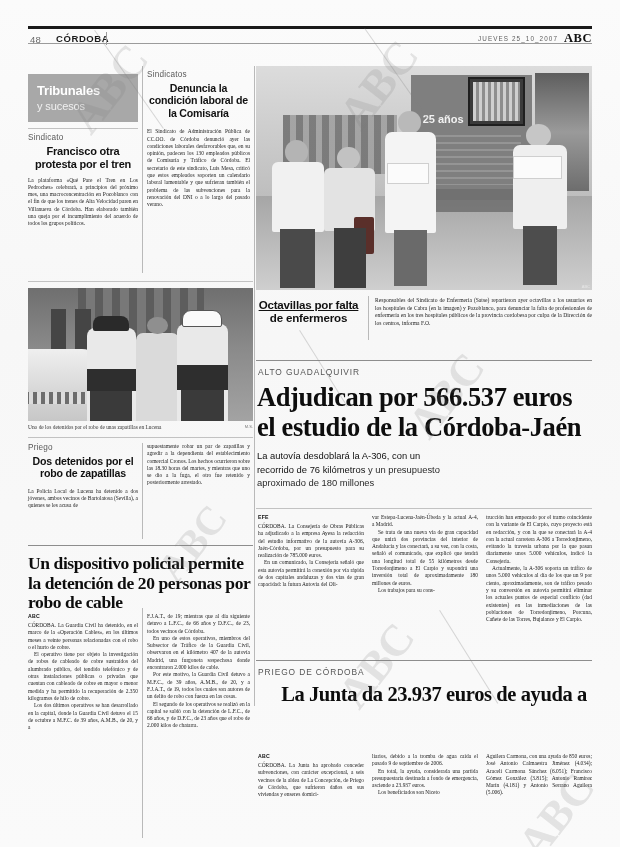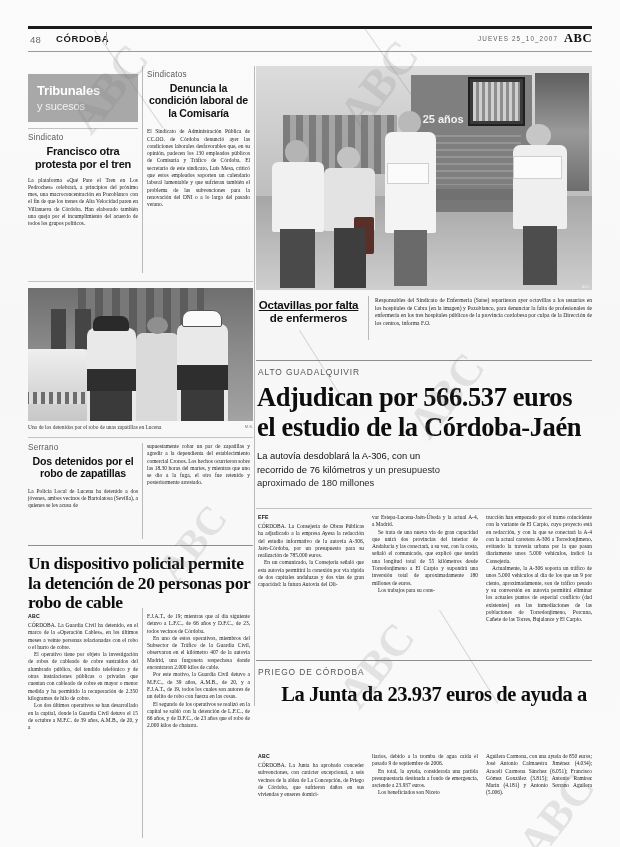--- a/index.html
+++ b/index.html
@@ -22,21 +22,21 @@
 
   
   .paper-tint {
     position:absolute; inset:0;
     background: linear-gradient(180deg,#fbfbfb 0%, #f7f7f7 40%, #fafafa 100%);
     pointer-events:none;
   }
 
   
   .masthead {
-    position:absolute; left:28px; top:26px; width:564px; height:26px;
+    position:absolute; left:28px; top:26px; width:564px; height:18px;
   }
   .masthead .rule-top {
     position:absolute; left:0; top:0; width:100%; height:3px; background:#1a1a1a;
   }
   .masthead .rule-bot {
     position:absolute; left:0; bottom:0; width:100%; height:1px; background:#9b9b9b;
   }
   .masthead .folio {
     position:absolute; left:2px; top:8px; font-size:9.5px; color:#6a6a6a;
     font-family:"Liberation Sans", sans-serif; letter-spacing:.3px;
@@ -321,21 +321,21 @@
         <div class="pants"></div>
     </div>
   </div>
   <div class="caption" style="left:28px; top:424px; width:225px;">
     <span>Uno de los detenidos por el robo de unas zapatillas en Lucena</span>
     <span class="cr" style="float:right;">M.S.</span>
   </div>
 
   <div class="hrule-thin" style="left:28px; top:437px; width:225px;"></div>
   <div class="col" style="left:28px; top:443px; width:110px;">
-    <div class="kicker">Serrano</div>
+    <div class="kicker">Priego</div>
     <div class="hl-sans" style="font-size:10.6px; line-height:12.4px; margin-top:3px;">Dos detenidos por el robo de zapatillas</div>
     <div class="body-col" style="margin-top:8px;">
       <p class="first">La Policía Local de Lucena ha detenido a dos jóvenes, ambos vecinos de Bartolatosa (Sevilla), a quienes se les acusa de</p>
     </div>
   </div>
   <div class="col" style="left:147px; top:443px; width:103px;">
     <div class="body-col">
       <p class="first">supuestamente robar un par de zapatillas y agredir a la dependienta del establecimiento comercial Cronos. Los hechos ocurrieron sobre las 18.30 horas del martes, y mientras que uno se dio a la fuga, el otro fue retenido y posteriormente arrestado.</p>
     </div>
   </div>

